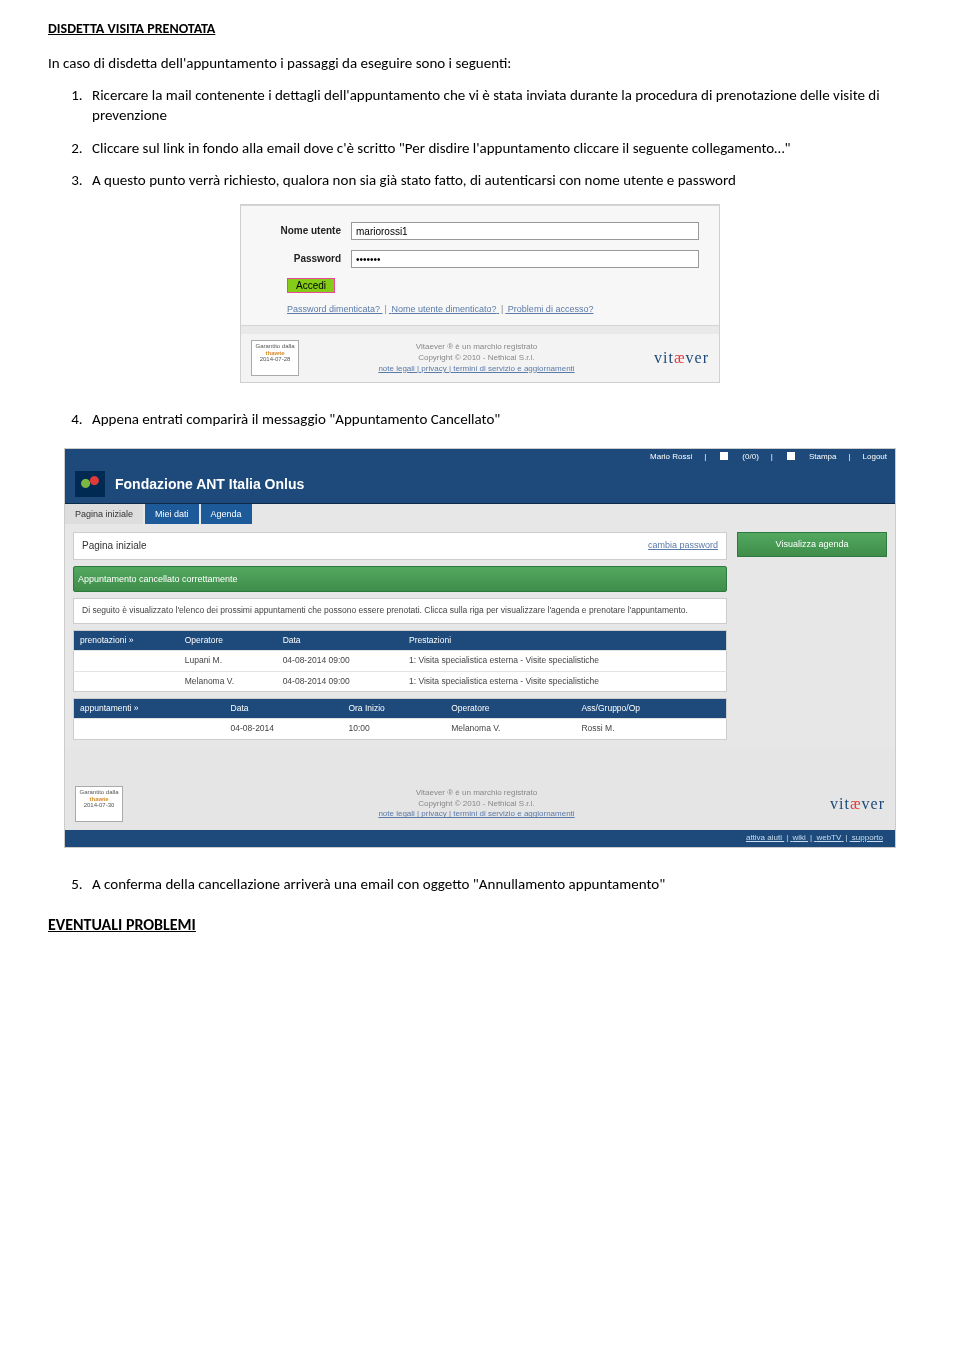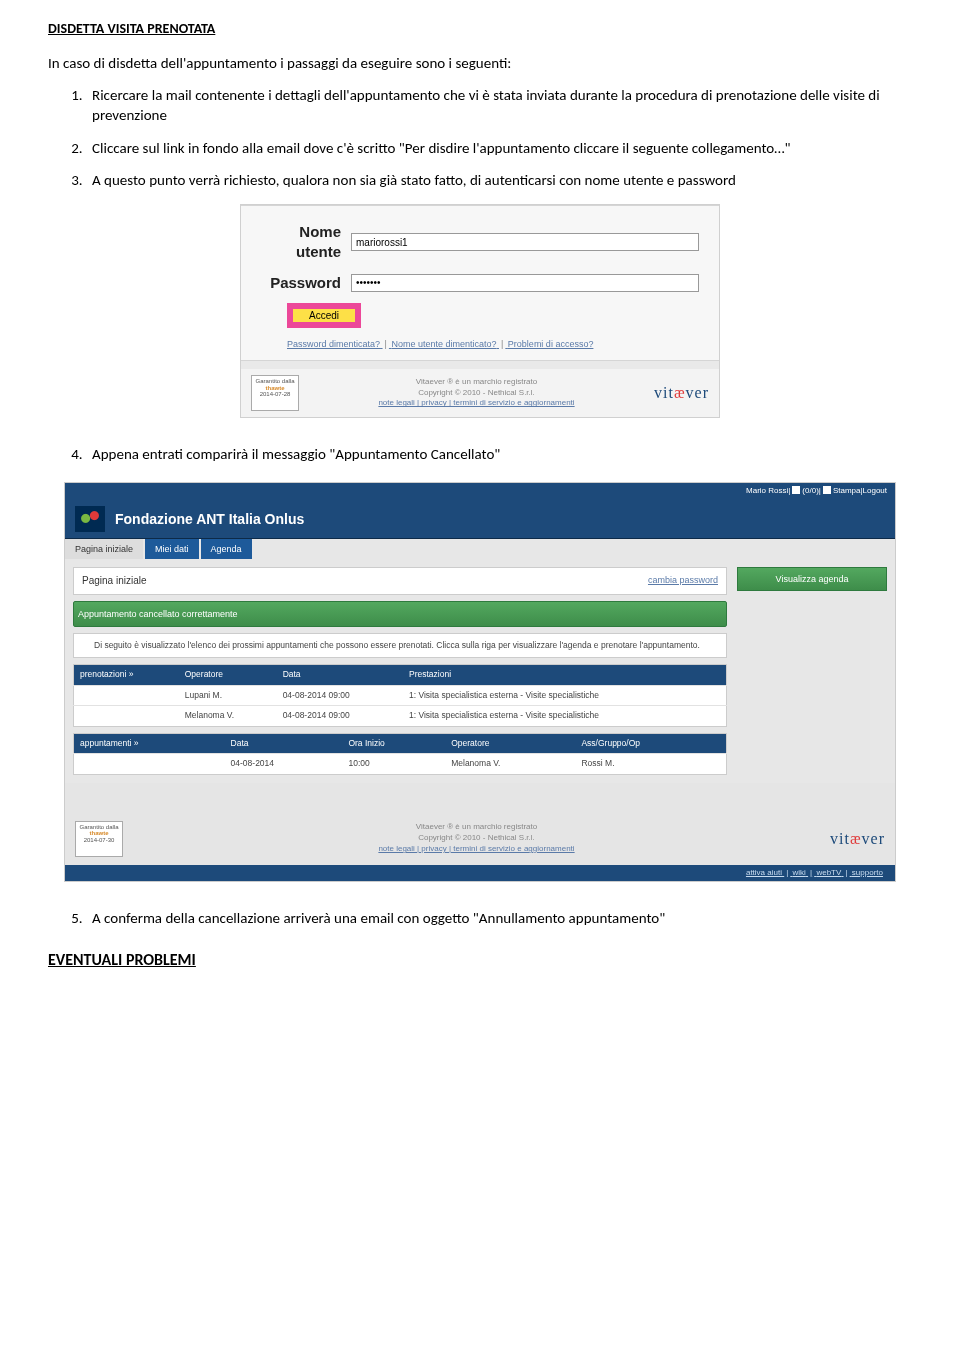--- a/index.html
+++ b/index.html
@@ -86,38 +86,38 @@
   }
   .login-row {
     display: flex;
     align-items: center;
     margin-bottom: 10px;
   }
   .login-row label {
     width: 90px;
     text-align: right;
     padding-right: 10px;
-    font-size: 15px;
+    font-size: 10px;
     font-weight: bold;
     color: #222;
   }
   .login-row input {
     flex: 1;
     border: 1px solid #999;
     padding: 2px 4px;
     font-size: 10px;
     height: 18px;
     background: #fff;
   }
   .login-btn-row { padding-left: 26px; margin: 6px 0 10px 0; }
   .login-btn {
     font-size: 10px;
-    padding: 1px 16px;
-    background: #fde047;
-    border: 6px solid #ec4899;
+    padding: 1px 8px;
+    background: #84cc16;
+    border: 1px solid #ec4899;
     cursor: pointer;
   }
   .login-links {
     padding-left: 26px;
     color: #5a7aa8;
     font-size: 9px;
     text-decoration: underline;
   }
   .login-links span.sep { text-decoration: none; color: #888; margin: 0 2px; }
   .login-footer {
@@ -162,21 +162,21 @@
     font-size: 9px;
     color: #333;
   }
   .dash-topstrip {
     background: #1d4a7a;
     color: #fff;
     display: flex;
     justify-content: flex-end;
     padding: 3px 8px;
     font-size: 8px;
-    gap: 0;
+    gap: 12px;
   }
   .dash-topstrip .ico {
     display:inline-block; width:8px; height:8px; background:#fff;
     margin: 0 2px; vertical-align:middle;
   }
   .dash-header {
     background: #1d4a7a;
     display: flex;
     align-items: center;
     padding: 6px 10px;
@@ -232,21 +232,21 @@
     border: 1px solid #2e7a3e;
     color: #fff;
     text-align: center;
     padding: 5px 4px;
     font-size: 9px;
     cursor: pointer;
   }
   .desc {
     background: #fff;
     border: 1px solid #ccc;
-    padding: 6px 20px;
+    padding: 6px 8px;
     font-size: 8.5px;
     color: #444;
   }
   table.grid {
     width: 100%;
     border-collapse: collapse;
     background: #fff;
     border: 1px solid #ccc;
     font-size: 8.5px;
   }

